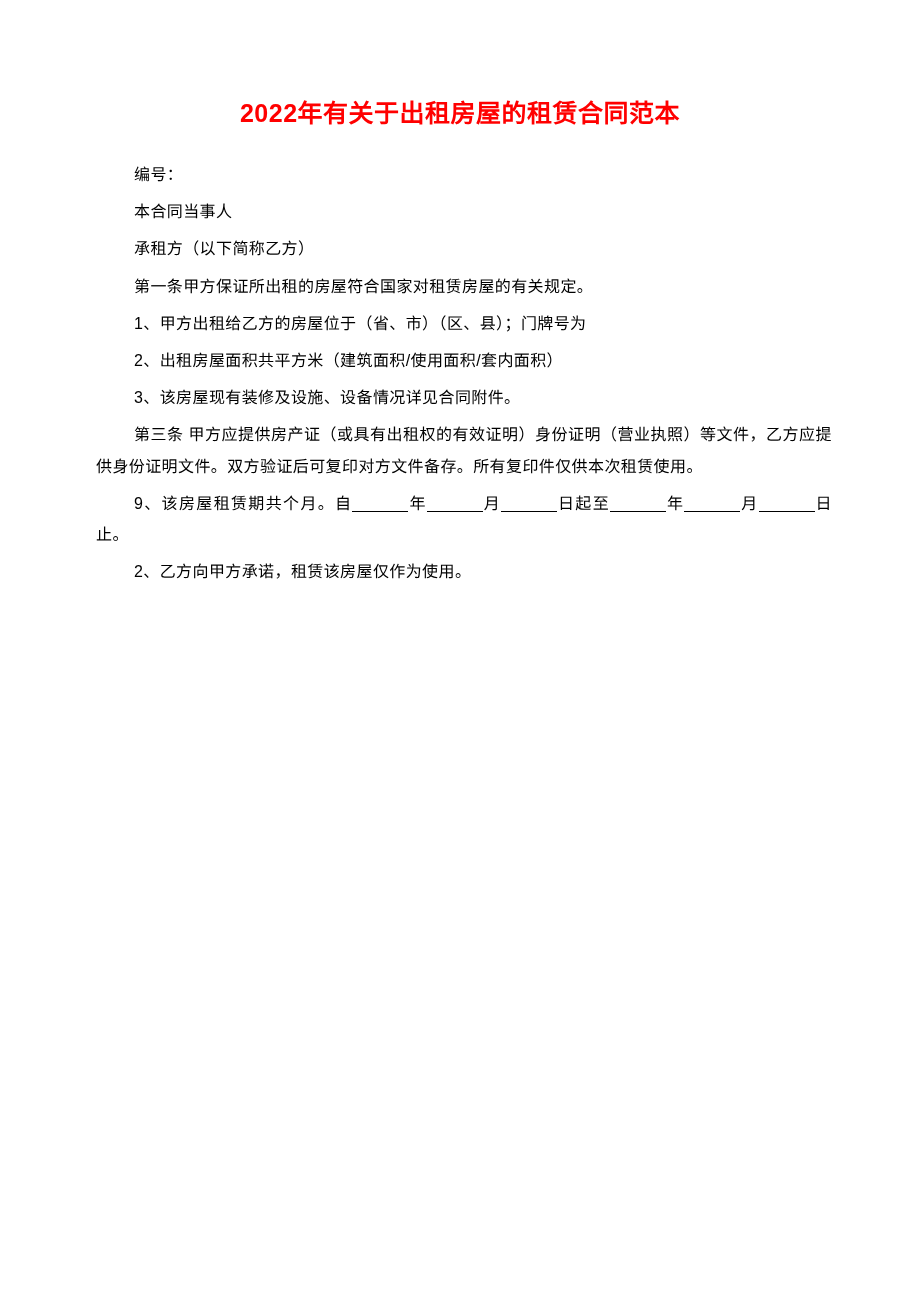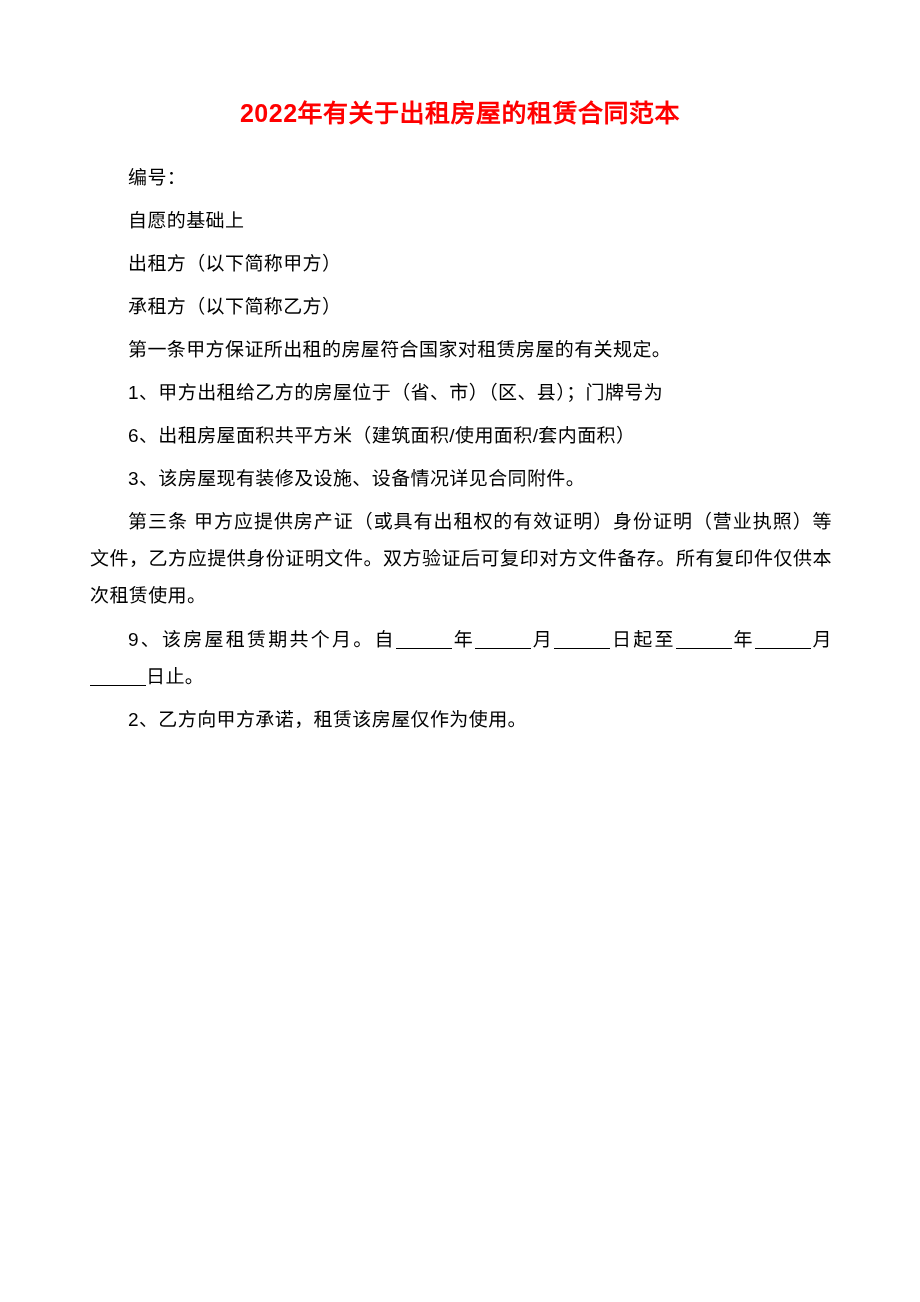--- a/index.html
+++ b/index.html
@@ -27,23 +27,23 @@
     color: #ff0000;
     font-size: 25px;
     font-weight: bold;
     text-align: center;
     letter-spacing: 0.5px;
     margin: 0 0 28px 0;
     line-height: 1.4;
     font-family: "Liberation Sans", "DejaVu Sans", sans-serif;
   }
   .para {
-    font-size: 19px;
+    font-size: 16px;
     line-height: 1.95;
-    margin: 0 0 6px 2px;
+    margin: 0 0 6px 8px;
     text-align: justify;
     font-family: "Liberation Sans", "DejaVu Sans", sans-serif;
     letter-spacing: 0.4px;
   }
   .indent {
     text-indent: 38px;
   }
   .bold {
     font-weight: normal;
   }
@@ -55,26 +55,25 @@
   }
 </style>
 </head>
 <body>
 
 <div class="page">
 
   <h1 class="doc-title">2022年有关于出租房屋的租赁合同范本</h1>
 
   <p class="para indent">编号：</p>
-  <p class="para indent">自愿的基础上</p>
-  <p class="para indent">出租方（以下简称甲方）</p>
+  <p class="para indent">本合同当事人</p>
   <p class="para indent">承租方（以下简称乙方）</p>
   <p class="para indent bold">第一条甲方保证所出租的房屋符合国家对租赁房屋的有关规定。</p>
   <p class="para indent">1、甲方出租给乙方的房屋位于（省、市）（区、县）；门牌号为</p>
-  <p class="para indent">6、出租房屋面积共平方米（建筑面积/使用面积/套内面积）</p>
+  <p class="para indent">2、出租房屋面积共平方米（建筑面积/使用面积/套内面积）</p>
   <p class="para indent">3、该房屋现有装修及设施、设备情况详见合同附件。</p>
 
   <p class="para indent"><span class="bold">第三条</span><span>  甲方应提供房产证（或具有出租权的有效证明）身份证明（营业执照）等文件，乙方应提供身份证明文件。双方验证后可复印对方文件备存。所有复印件仅供本次租赁使用。</span></p>
 
 
   <p class="para indent"><span>9、该房屋租赁期共个月。自</span><span class="blank"></span><span>年</span><span class="blank"></span><span>月</span><span class="blank"></span><span>日起至</span><span class="blank"></span><span>年</span><span class="blank"></span><span>月</span><span class="blank"></span><span>日</span><span>止。</span></p>
 
   <p class="para indent">2、乙方向甲方承诺，租赁该房屋仅作为使用。</p>
 
 </div>

